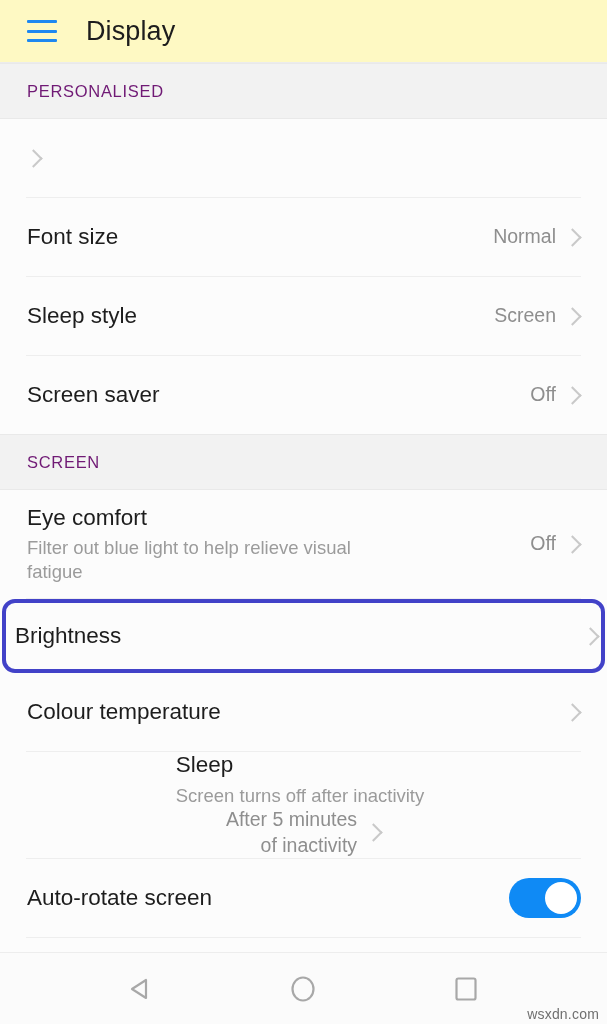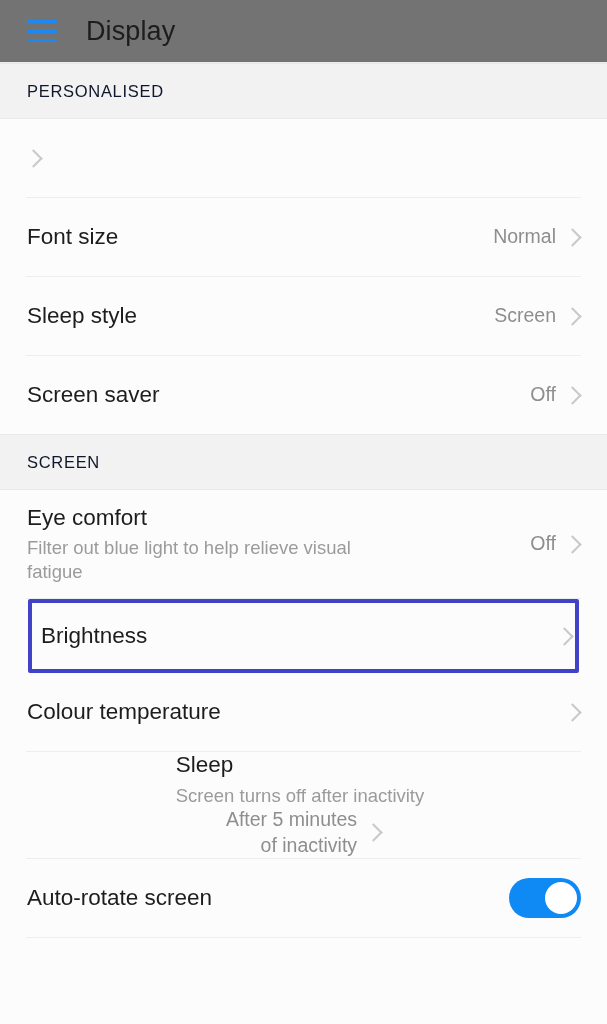--- a/index.html
+++ b/index.html
@@ -19,21 +19,21 @@
     height: 1024px;
     background: #fcfcfc;
     display: flex;
     flex-direction: column;
   }
 
   
   .appbar {
     height: 63px;
     flex: 0 0 63px;
-    background: #737373;
+    background: #fef9c3;
     display: flex;
     align-items: center;
     padding-left: 27px;
     border-bottom: 1px solid #ececec;
   }
 
   .hamburger {
     width: 30px;
     height: 22px;
     display: flex;
@@ -60,21 +60,21 @@
 
   
   .section-header {
     background: #f2f2f2;
     height: 56px;
     display: flex;
     align-items: center;
     padding-left: 27px;
     font-size: 16.5px;
     letter-spacing: 0.7px;
-    color: #0f172a;
+    color: #701a75;
     font-weight: normal;
     border-top: 1px solid #e9e9e9;
     border-bottom: 1px solid #e9e9e9;
   }
 
   
   .list {
     background: #fcfcfc;
   }
 
@@ -142,22 +142,22 @@
     border-right: 2.4px solid #c9c9c9;
     border-top: 2.4px solid #c9c9c9;
     transform: rotate(45deg);
     flex: 0 0 auto;
     margin-right: 4px;
   }
 
   
   .row.highlighted {
     border: 4px solid #4242c8;
-    border-radius: 2px;
-    margin: 0 28px;
+    border-radius: 13px;
+    margin: 0 2px;
     padding-left: 9px;
     padding-right: 0;
     min-height: 74px;
   }
 
   
   .toggle {
     width: 72px;
     height: 40px;
     border-radius: 20px;
@@ -329,14 +329,36 @@
           <div class="knob"></div>
         </div>
       </div>
     </div>
     <div class="row-divider"></div>
 
   </div>
 
   <div class="spacer"></div>
 
+  <div class="navbar">
+
+    <div class="nav-btn nav-back">
+      <svg width="30" height="30" viewBox="0 0 30 30" aria-hidden="true">
+        <polygon points="20,6 20,24 6,15" fill="none" stroke="#a8a8a8" stroke-width="2.2" stroke-linejoin="round"></polygon>
+      </svg>
+    </div>
+
+    <div class="nav-btn nav-home">
+      <svg width="30" height="30" viewBox="0 0 30 30" aria-hidden="true">
+        <ellipse cx="15" cy="15" rx="10.5" ry="11.5" fill="none" stroke="#a8a8a8" stroke-width="2.2"></ellipse>
+      </svg>
+    </div>
+
+    <div class="nav-btn nav-recent">
+      <svg width="30" height="30" viewBox="0 0 30 30" aria-hidden="true">
+        <rect x="5.5" y="4.5" width="19" height="21" rx="1.8" fill="none" stroke="#a8a8a8" stroke-width="2.2"></rect>
+      </svg>
+    </div>
+
+    <div class="watermark">wsxdn.com</div>
+  </div>
 
 </div>
 
 </body></html>

